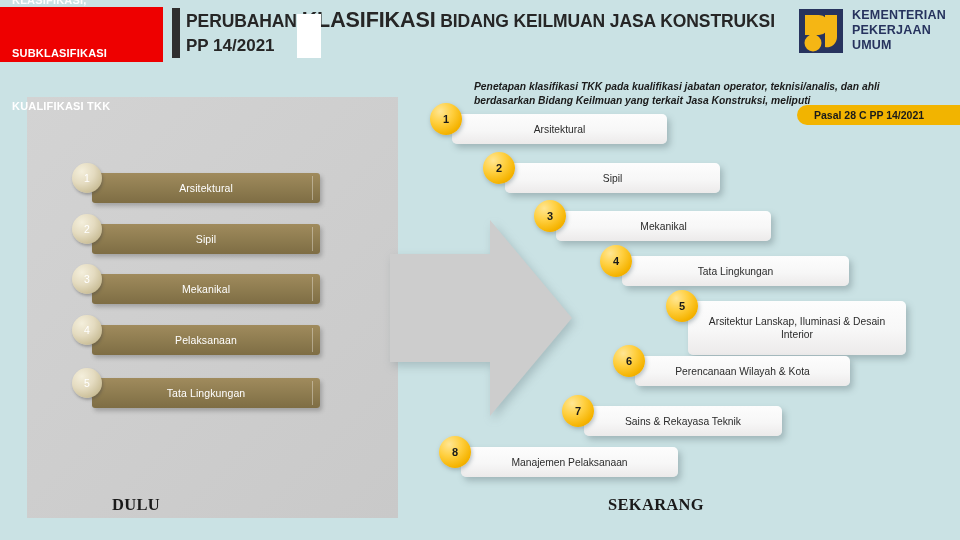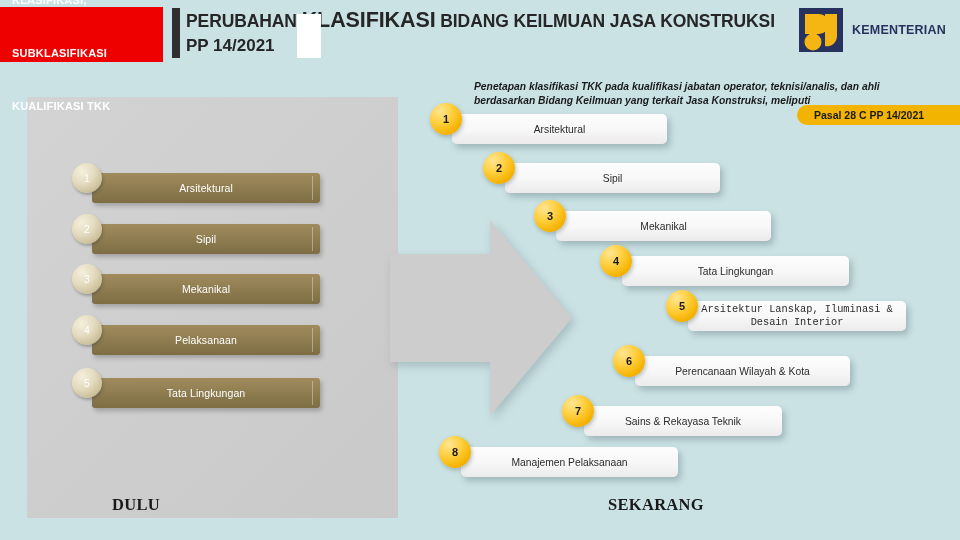--- a/index.html
+++ b/index.html
@@ -197,21 +197,21 @@
     background: linear-gradient(180deg,#fdfdfd 0%,#f7f7f7 55%,#eceaea 100%);
     border-radius: 5px;
     box-shadow: 3px 4px 6px rgba(110,130,135,.45);
     display: flex;
     align-items: center;
     justify-content: center;
     text-align: center;
     padding: 0 6px;
     box-sizing: border-box;
   }
-  .skr-bar.tall { height: 30px; font-family: Liberation Mono, monospace; }
+  .skr-bar.tall { height: 54px; }
   .skr-label {
     color: #2b2b2b;
     font-size: 10.3px;
     line-height: 13px;
   }
   .skr-badge {
     position: absolute;
     left: 0; top: -11px;
     width: 32px; height: 32px;
     border-radius: 50%;
@@ -267,20 +267,21 @@
     <div class="logo-mark">
       <svg viewBox="0 0 44 44" width="44" height="44">
         <rect x="0" y="0" width="44" height="44" fill="#27335e"></rect>
         <path d="M6 6 H20 A10 10 0 0 1 20 26 H6 Z" fill="#f5b614"></path>
         <circle cx="14" cy="34" r="8.5" fill="#f5b614"></circle>
         <path d="M26 6 H38 V28 A10 10 0 0 1 26 38 Z" fill="#f5b614"></path>
       </svg>
     </div>
     <div class="logo-text">
       <div>KEMENTERIAN</div>
+      <div>PEKERJAAN UMUM</div>
     </div>
   </div>
 
   <div class="subtitle">
     <div>Penetapan klasifikasi TKK pada kualifikasi jabatan  operator, teknisi/analis, dan ahli</div>
     <div>berdasarkan Bidang  Keilmuan yang terkait Jasa Konstruksi, meliputi</div>
   </div>
   <div class="pasal-badge">Pasal 28 C PP 14/2021</div>
 
   <div id="dulu-list">

